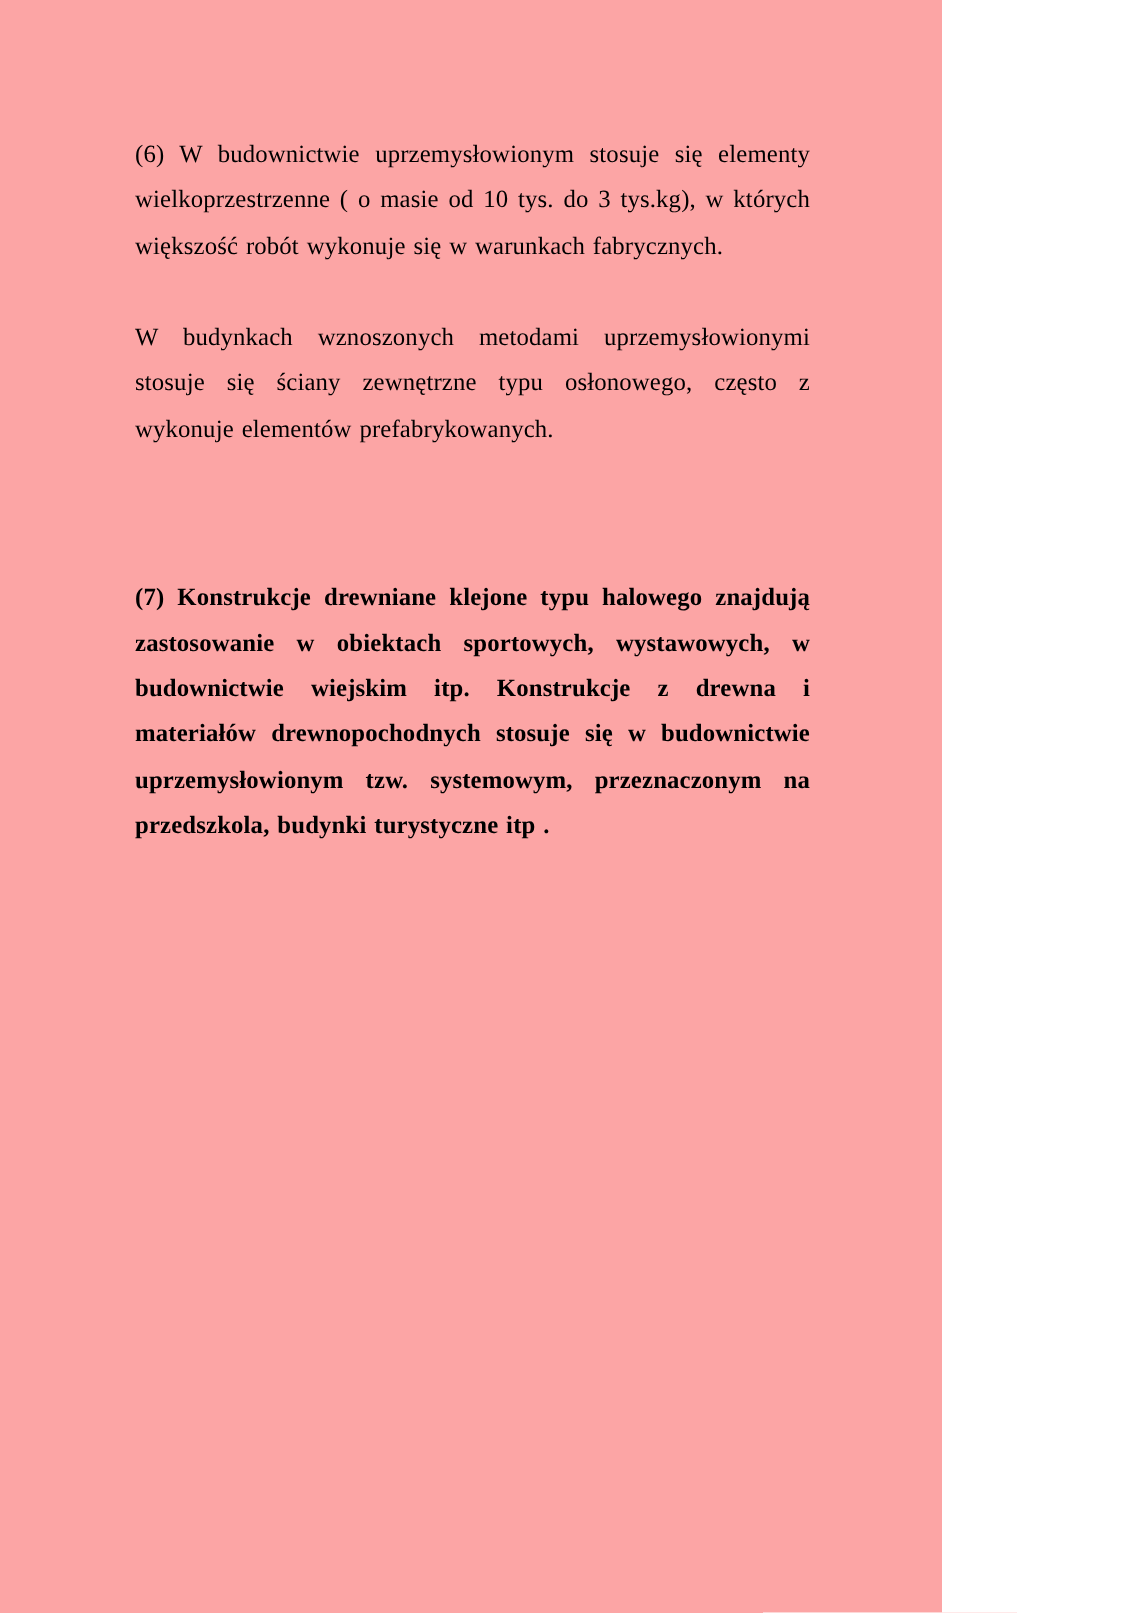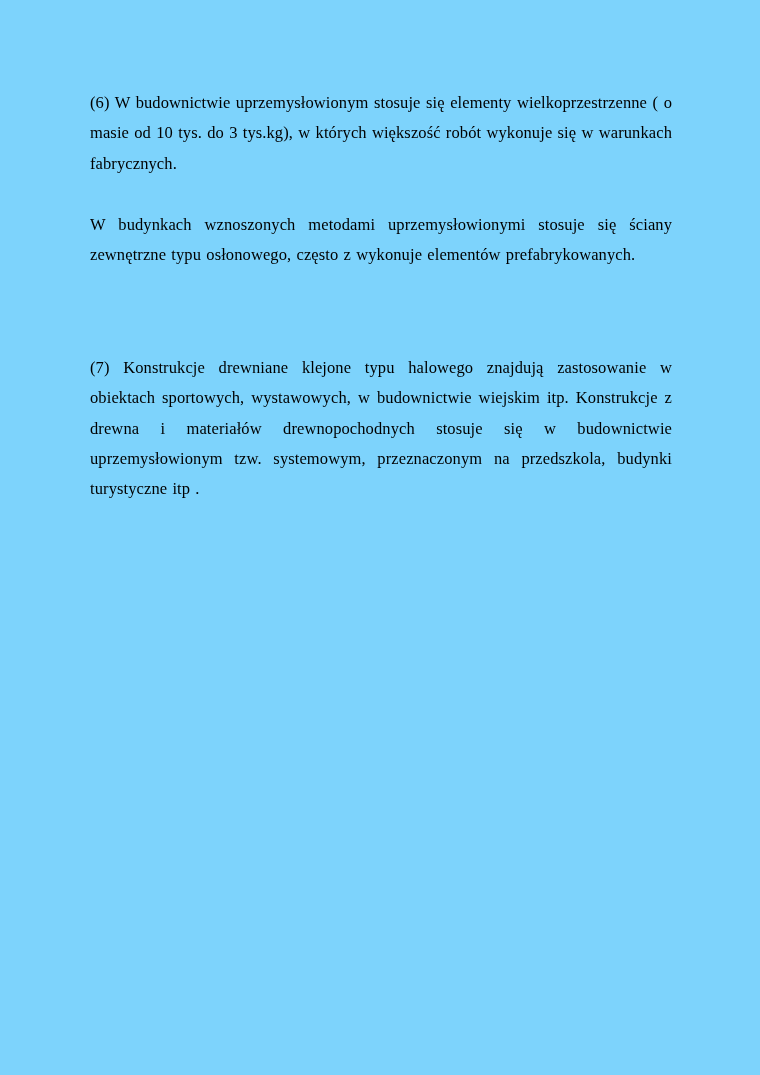--- a/index.html
+++ b/index.html
@@ -2,43 +2,44 @@
 <html><head>
 <meta charset="utf-8">
 <style>
   html, body {
     margin: 0;
     padding: 0;
     background: #ffffff;
   }
   .page {
     position: relative;
-    width: 760px;
+    width: 628px;
     height: 1075px;
-    background: #7dd3fc;
+    background: #fca5a5;
     box-sizing: border-box;
     padding: 88px 88px 0 90px;
     font-family: "Liberation Serif", "DejaVu Serif", serif;
     color: #000000;
     overflow: hidden;
   }
   .doc-paragraph {
     font-size: 16.5px;
     line-height: 1.84;
     text-align: justify;
     text-justify: inter-word;
     margin: 0 0 0 0;
     letter-spacing: 0.1px;
     word-spacing: 1px;
   }
   .doc-paragraph + .doc-paragraph {
     margin-top: 31px;
   }
   .doc-paragraph.big-gap {
     margin-top: 82px;
+    font-weight: bold;
   }
 </style>
 </head>
 <body>
 
 <div class="page">
   <p class="doc-paragraph">(6) W budownictwie uprzemysłowionym stosuje się elementy wielkoprzestrzenne ( o masie od 10 tys. do 3 tys.kg), w których większość robót wykonuje się w warunkach fabrycznych.</p>
 
   <p class="doc-paragraph">W budynkach wznoszonych metodami uprzemysłowionymi stosuje się ściany zewnętrzne typu osłonowego, często z wykonuje elementów prefabrykowanych.</p>
 

